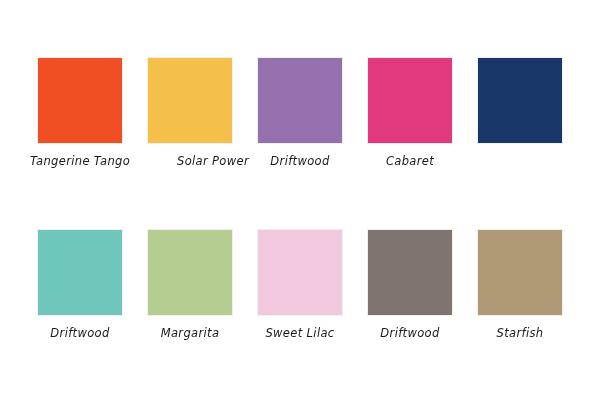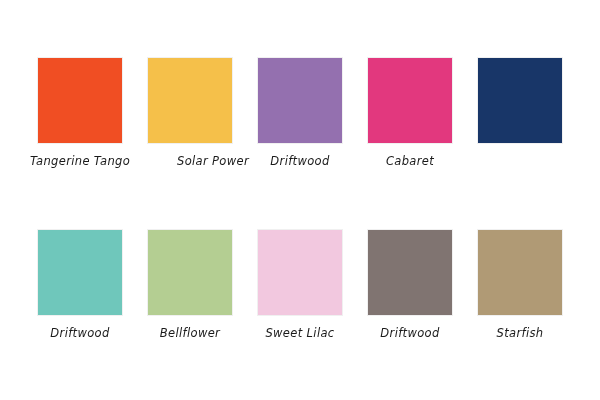--- a/index.html
+++ b/index.html
@@ -97,21 +97,21 @@
 
   <div class="swatch-row row-bottom">
 
     <div class="swatch-cell">
       <div class="swatch-chip" style="background-color: rgb(111, 199, 187);"></div>
       <div class="swatch-label" style="color: rgb(26, 26, 26);">Driftwood</div>
     </div>
 
     <div class="swatch-cell">
       <div class="swatch-chip" style="background-color: rgb(180, 206, 146);"></div>
-      <div class="swatch-label" style="color: rgb(26, 26, 26);">Bellflower</div>
+      <div class="swatch-label" style="color: rgb(26, 26, 26);">Margarita</div>
     </div>
 
     <div class="swatch-cell">
       <div class="swatch-chip" style="background-color: rgb(242, 200, 223);"></div>
       <div class="swatch-label" style="color: rgb(26, 26, 26);">Sweet Lilac</div>
     </div>
 
     <div class="swatch-cell">
       <div class="swatch-chip" style="background-color: rgb(128, 116, 113);"></div>
       <div class="swatch-label" style="color: rgb(26, 26, 26);">Driftwood</div>

